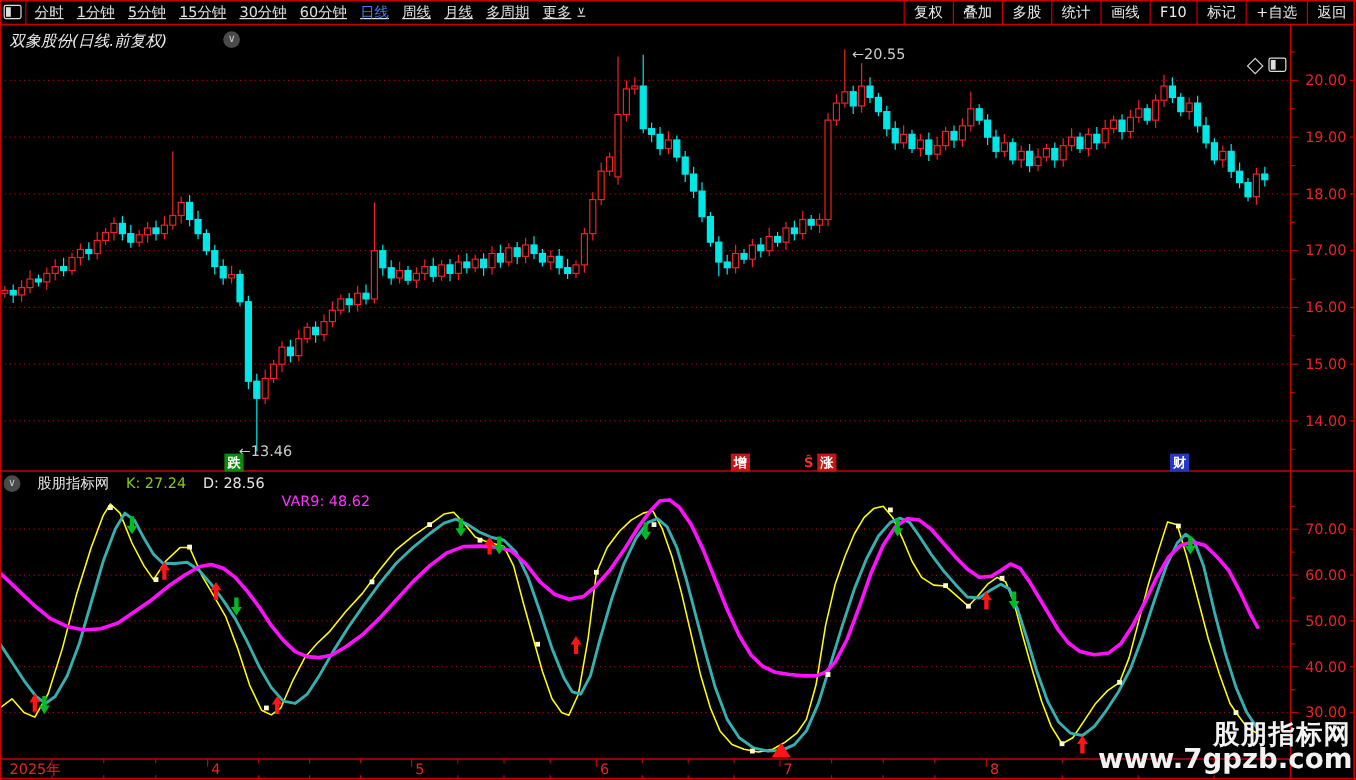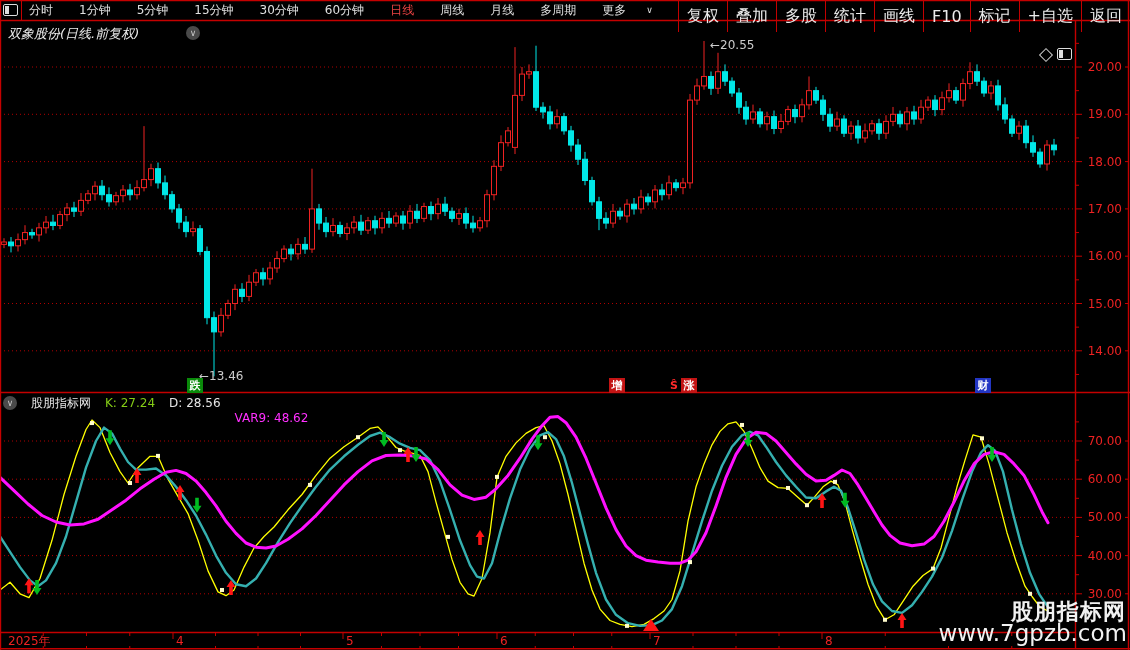--- a/index.html
+++ b/index.html
@@ -5,45 +5,45 @@
   html,body{margin:0;padding:0;background:#000;}
   #app{position:relative;width:1130px;height:650px;background:#000;overflow:hidden;
        font-family:"DejaVu Sans",sans-serif;color:#e0e0e0;}
   #cv{position:absolute;left:0;top:0;}
   .row{position:absolute;left:0;width:1130px;background:transparent;}
   
   #toolbar{top:0;height:20px;display:flex;align-items:center;font-size:12px;}
   #tool-icon{width:21px;height:19px;border-right:1px solid #c40000;display:flex;align-items:center;justify-content:center;flex:none;}
   .split-rect{width:13px;height:10px;border:1px solid #ddd;border-radius:2px;position:relative;}
   .split-rect::after{content:"";position:absolute;left:1px;top:1px;bottom:1px;width:4px;background:#ddd;}
-  #nav{display:flex;gap:26px;padding-left:7px;align-items:center;white-space:nowrap;}
+  #nav{display:flex;gap:11px;padding-left:7px;align-items:center;white-space:nowrap;text-decoration:underline;}
   .nav-item{color:#e0e0e0;cursor:default;}
-  .nav-item.active{color:#ef4444;}
+  .nav-item.active{color:#3b82f6;}
   .chev{font-size:9px;color:#e0e0e0;margin-left:-6px;}
   #rbtns{position:absolute;right:0;top:0;height:20px;display:flex;align-items:stretch;}
-  .rbtn{border-left:1px solid #c40000;padding:16px 8px;display:flex;align-items:center;color:#ececec;font-size:16px;}
+  .rbtn{border-left:1px solid #c40000;padding:4px 8px;display:flex;align-items:center;color:#ececec;font-size:12px;}
   
   #titlerow{top:21px;height:23px;}
   #title{position:absolute;left:8px;top:4px;font-size:13px;color:#ececec;font-style:italic;}
   .circle-chev{position:absolute;width:14px;height:14px;border-radius:50%;background:#4a4a4a;
     color:#c8c8c8;font-size:9px;line-height:14px;text-align:center;}
   #title-chev{left:186px;top:5px;}
   #diamond{position:absolute;left:1041px;top:29px;width:8px;height:8px;border:1px solid #ccc;transform:rotate(45deg);}
   #splitwin{position:absolute;left:1057px;top:27px;}
   
   #indhdr{top:394px;height:18px;display:flex;align-items:center;font-size:12px;gap:14px;padding-left:3px;}
   #ind-chev{position:relative;flex:none;}
   .ind-name{color:#e8e8e8;}
   .kval{color:#84cc16;} .dval{color:#e5e5e5;} .varval{color:#ff30ff;margin-top:30px;}
   
   .evt{position:absolute;top:378px;height:15px;min-width:14px;line-height:15px;text-align:center;
        font-size:11px;font-weight:bold;padding:0 1px;}
   
   #wm1{position:absolute;right:4px;top:597px;font-size:22px;font-weight:bold;color:#f2f2f2;letter-spacing:1px;}
-  #wm2{position:absolute;right:3px;top:620px;font-size:23px;font-weight:normal;color:#f2f2f2;}
+  #wm2{position:absolute;right:3px;top:620px;font-size:23px;font-weight:bold;color:#f2f2f2;}
   svg text{font-family:"DejaVu Sans",sans-serif;}
 </style>
 </head>
 <body>
 
 <div id="app">
 
   <svg id="cv" width="1130" height="650">
       <g>
         <line x1="0" y1="67" x2="1075" y2="67" stroke="#b00000" stroke-width="1" stroke-dasharray="1,3"></line>

